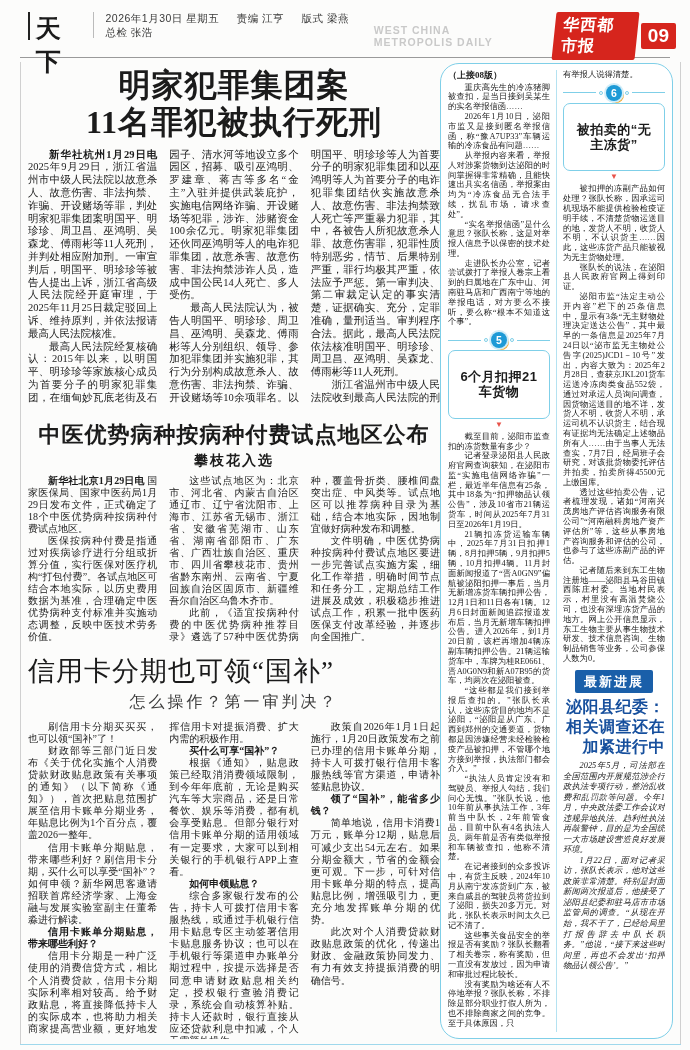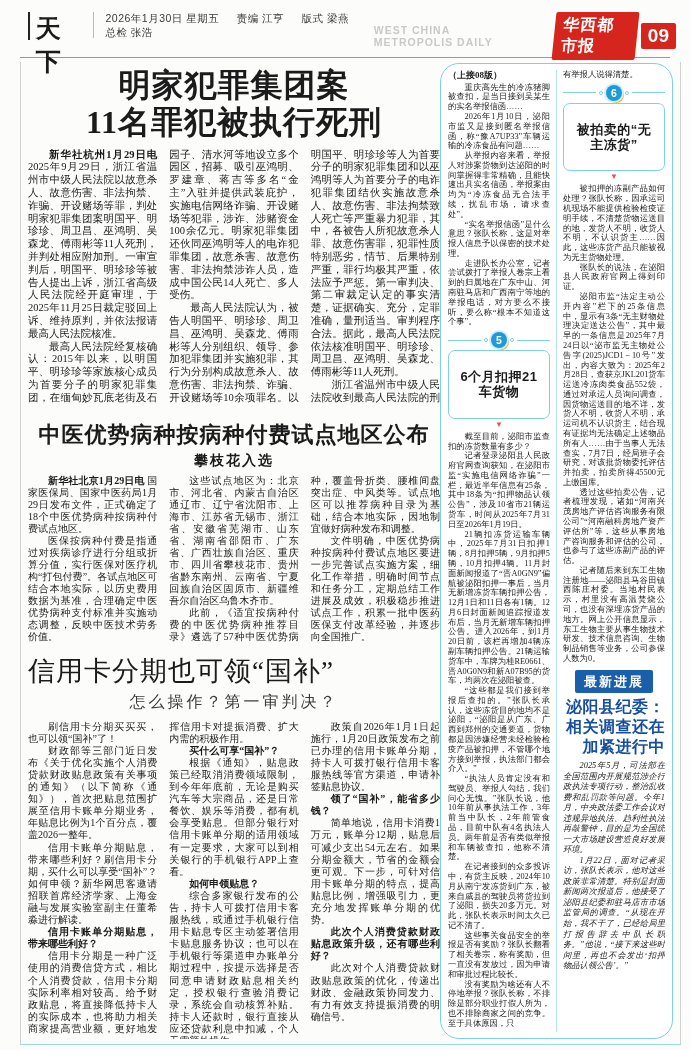--- a/index.html
+++ b/index.html
@@ -128,21 +128,20 @@
           <p class="para"><span>信用卡账单分期贴息，带来哪些利好？刷信用卡分期，买什么可以享受“国补”？如何申领？新华网思客邀请招联首席经济学家、上海金融与发展实验室副主任董希淼进行解读。</span></p>
           <p class="para bold"><span>信用卡账单分期贴息，带来哪些利好？</span></p>
           <p class="para"><span>信用卡分期是一种广泛使用的消费信贷方式，相比个人消费贷款，信用卡分期实际利率相对较高。给予财政贴息，将直接降低持卡人的实际成本，也将助力相关商家提高营业额，更好地发挥信用卡对提振消费、扩大内需的积极作用。</span></p>
           <p class="para bold"><span>买什么可享“国补”？</span></p>
           <p class="para"><span>根据《通知》，贴息政策已经取消消费领域限制，到今年年底前，无论是购买汽车等大宗商品，还是日常餐饮、娱乐等消费，都有机会享受贴息。但部分银行对信用卡账单分期的适用领域有一定要求，大家可以到相关银行的手机银行APP上查看。</span></p>
           <p class="para bold"><span>如何申领贴息？</span></p>
           <p class="para"><span>综合多家银行发布的公告，持卡人可拨打信用卡客服热线，或通过手机银行信用卡贴息专区主动签署信用卡贴息服务协议；也可以在手机银行等渠道申办账单分期过程中，按提示选择是否同意申请财政贴息相关约定，授权银行查验消费记录，系统会自动核算补贴。持卡人还款时，银行直接从应还贷款利息中扣减，个人无需额外操作。</span></p>
           <p class="para"><span>政策自2026年1月1日起施行，1月20日政策发布之前已办理的信用卡账单分期，持卡人可拨打银行信用卡客服热线等官方渠道，申请补签贴息协议。</span></p>
           <p class="para bold"><span>领了“国补”，能省多少钱？</span></p>
           <p class="para"><span>简单地说，信用卡消费1万元，账单分12期，贴息后可减少支出54元左右。如果分期金额大，节省的金额会更可观。下一步，可针对信用卡账单分期的特点，提高贴息比例，增强吸引力，更充分地发挥账单分期的优势。</span></p>
-          <p class="para bold"><span>此次个人消费贷款财政贴息政策升级，还有哪些利好？</span></p>
           <p class="para"><span>此次对个人消费贷款财政贴息政策的优化，传递出财政、金融政策协同发力、有力有效支持提振消费的明确信号。</span></p>
         </div>
     </div>
 
   </div>
 
   <div class="right-box">
 
     <div class="rb-col">
       <p class="jump">（上接08版）</p>

